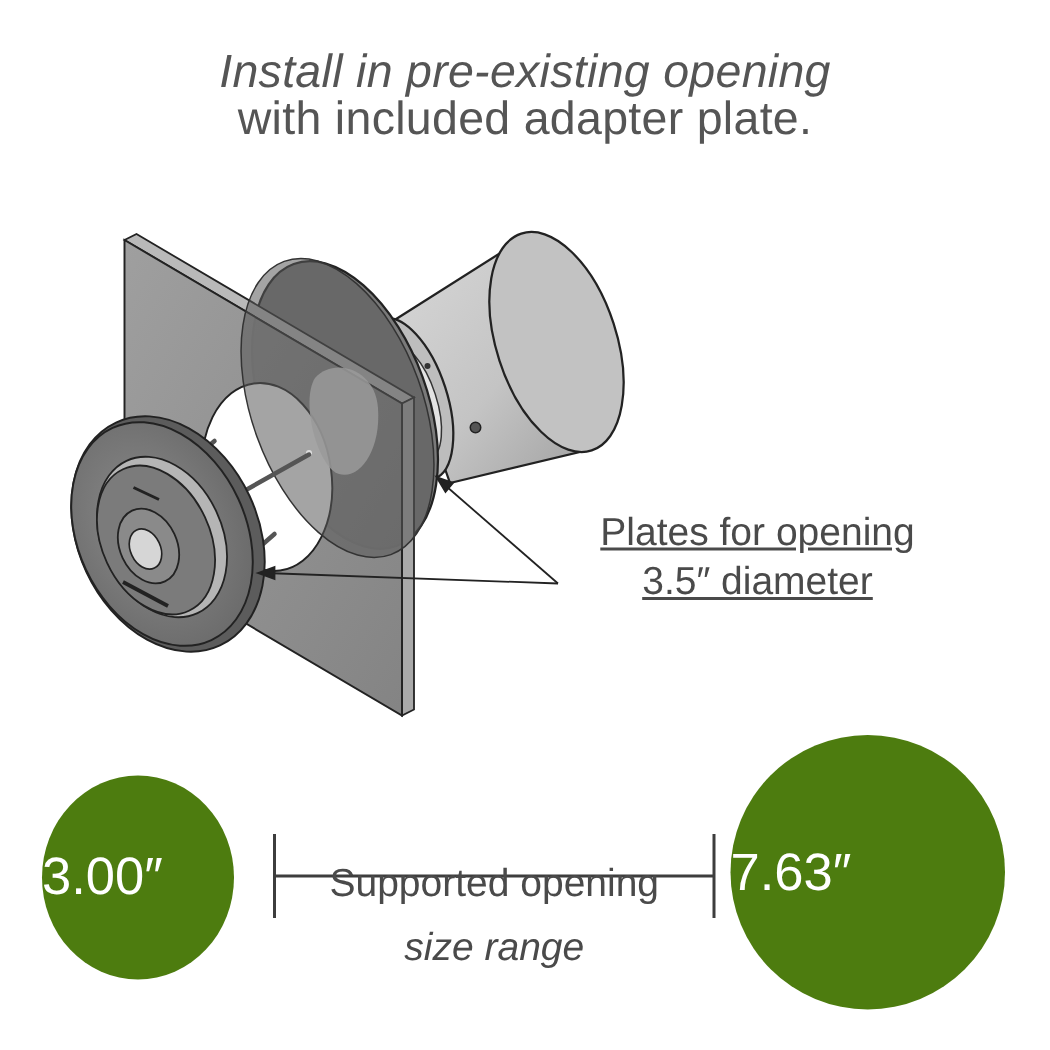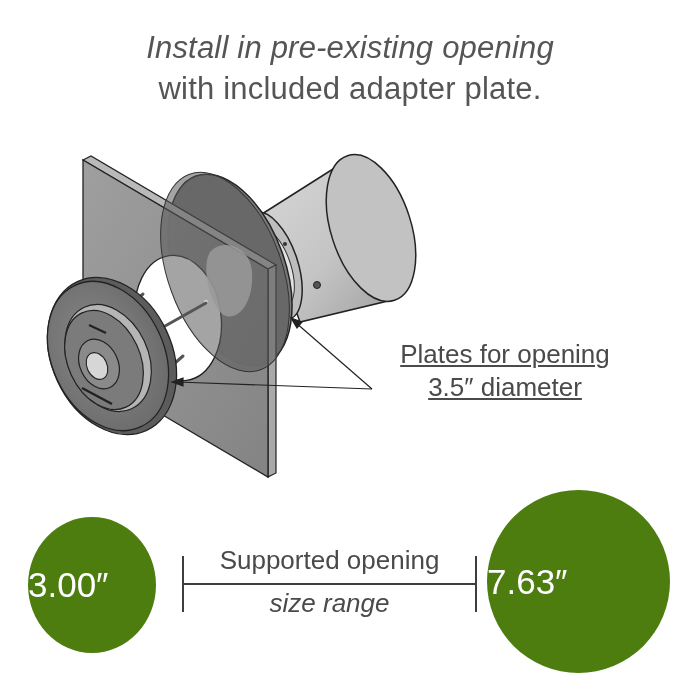--- a/index.html
+++ b/index.html
@@ -1,32 +1,32 @@
 <!DOCTYPE html>
 <html><head>
   <meta charset="utf-8">
   <style>
     html, body { margin: 0; padding: 0; background: #ffffff; }
     body { width: 700px; height: 700px; position: relative; overflow: hidden;
            font-family: "Liberation Sans", "DejaVu Sans", sans-serif; color: #4a4a4a; }
     .title { position: absolute; left: 0; width: 700px; text-align: center;
              font-size: 31px; color: #555555; letter-spacing: 0.2px; }
     .title.l1 { top: 30px; font-style: italic; }
-    .title.l2 { top: 71px; }
+    .title.l2 { top: 61px; }
     .illustration { position: absolute; left: 0; top: 0; }
     .callout { position: absolute; left: 370px; top: 338px; width: 270px; text-align: center;
                font-size: 26px; line-height: 33px; color: #4a4a4a; text-decoration: underline; }
     .circle { position: absolute; background: #4d7c0f; border-radius: 50%;
               display: flex; align-items: center; justify-content: flex-start;
               color: #ffffff; font-size: 35px; }
     .circle.small { left: 28px; top: 517px; width: 128px; height: 136px; }
     .circle.large { left: 487px; top: 490px; width: 183px; height: 183px; }
     .range-bar { position: absolute; left: 0; top: 0; }
     .range-label { position: absolute; left: 183px; width: 293px; text-align: center;
-                   font-size: 26px; color: #4a4a4a; }
+                   font-size: 26px; color: #4a4a4a; margin-top: 28px; }
     .range-label.l1 { top: 545px; }
     .range-label.l2 { top: 588px; font-style: italic; }
   </style>
 </head>
 <body>
 
 <div class="title l1">Install in pre-existing opening</div>
 <div class="title l2">with included adapter plate.</div>
 
 <svg class="illustration" width="700" height="700" viewBox="0 0 700 700" xmlns="http://www.w3.org/2000/svg">

